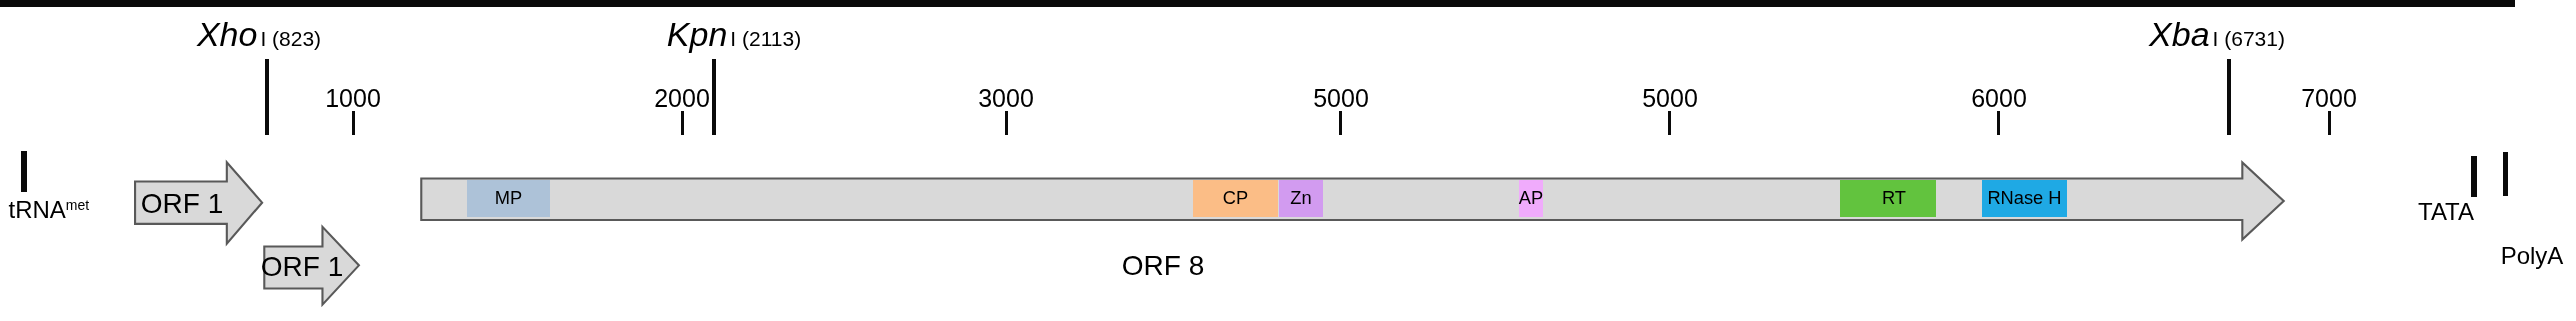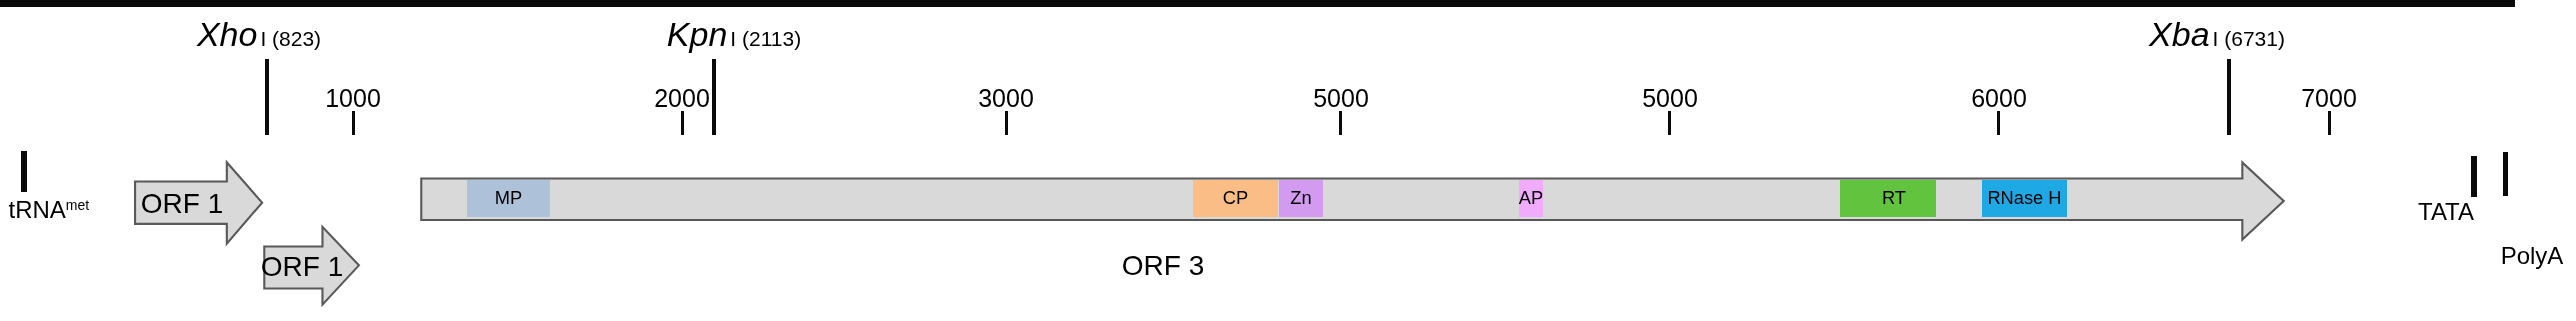--- a/index.html
+++ b/index.html
@@ -72,21 +72,21 @@
       <span>AP</span>
     </div>
     <div class="domain-seg" style="left: 1840px; top: 180px; width: 84px; height: 37px; background: rgb(98, 195, 62); padding-left: 12px;">
       <span>RT</span>
     </div>
     <div class="domain-seg" style="left: 1982px; top: 180px; width: 85px; height: 37px; background: rgb(31, 169, 228);">
       <span>RNase H</span>
     </div>
     <div class="orf-label" style="left: 182px; top: 204px;">ORF 1</div>
     <div class="orf-label" style="left: 302px; top: 267px;">ORF 1</div>
-    <div class="orf-label" style="left: 1163px; top: 266px;">ORF 3</div>
+    <div class="orf-label" style="left: 1163px; top: 266px;">ORF 8</div>
     <div style="left: 15.5px; top: 135px; width: 2515px; height: 7px; background: rgb(10, 10, 10);"></div>
     <div class="tick" style="left: 352px; top: 111px; width: 2.8px; height: 24px;"></div>
     <div class="ruler-num" style="left: 353px; top: 86px;">1000</div>
     <div class="tick" style="left: 681px; top: 111px; width: 2.8px; height: 24px;"></div>
     <div class="ruler-num" style="left: 682px; top: 86px;">2000</div>
     <div class="tick" style="left: 1005px; top: 111px; width: 2.8px; height: 24px;"></div>
     <div class="ruler-num" style="left: 1006px; top: 86px;">3000</div>
     <div class="tick" style="left: 1339px; top: 111px; width: 2.8px; height: 24px;"></div>
     <div class="ruler-num" style="left: 1341px; top: 86px;">5000</div>
     <div class="tick" style="left: 1668px; top: 111px; width: 2.8px; height: 24px;"></div>

